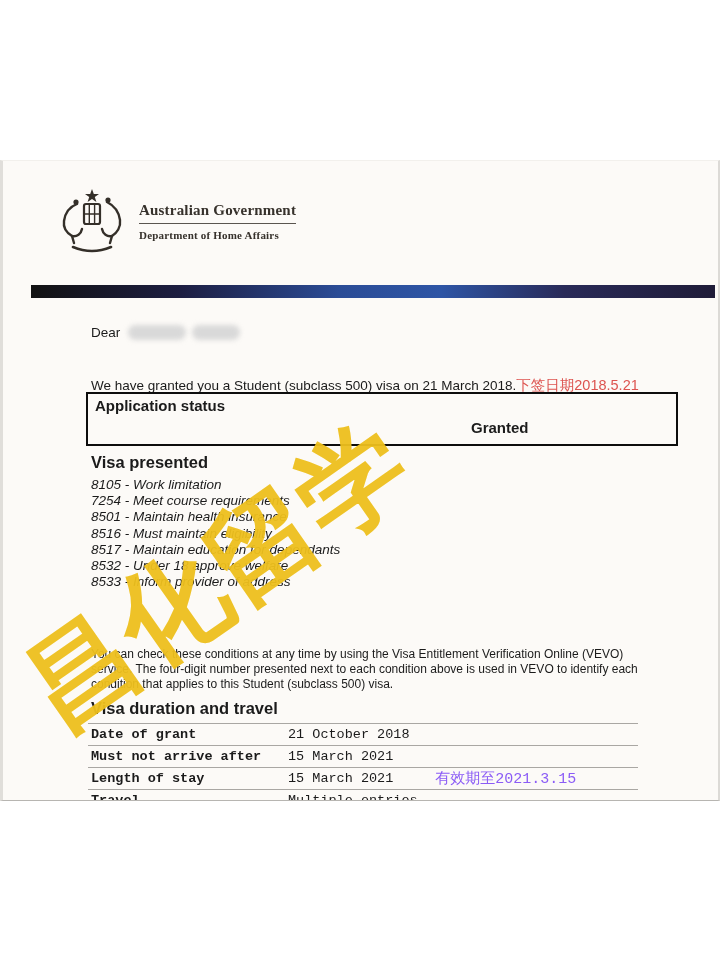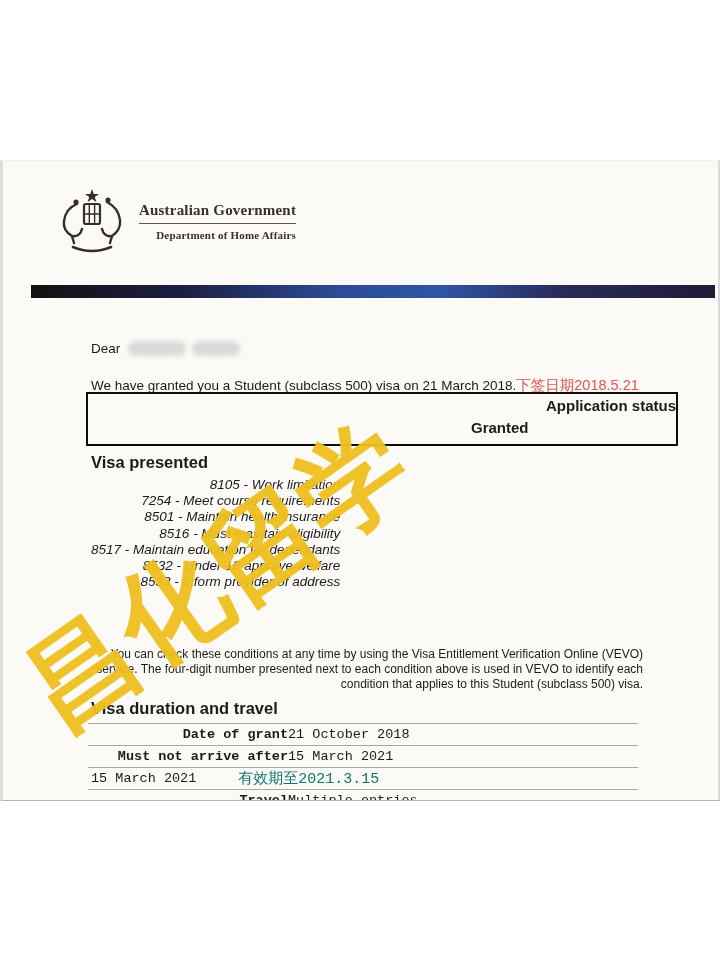--- a/index.html
+++ b/index.html
@@ -5,38 +5,38 @@
   html,body{margin:0;padding:0;}
   body{width:720px;height:960px;overflow:hidden;background:#ffffff;
        font-family:"Liberation Sans", sans-serif;color:#1b1b1b;}
   .canvas{position:relative;width:720px;height:960px;background:#ffffff;}
 
   
   .page{position:absolute;top:160px;left:0;width:720px;height:641px;
         background:#fcfaf7;overflow:hidden;
         border-left:3px solid #e0deda;border-right:2px solid #dcdad6;
         border-bottom:1px solid #b7b5b1;border-top:1px solid #f2f0ec;
-        box-sizing:border-box;text-align:right;}
+        box-sizing:border-box;}
 
   
   .letterhead{position:absolute;top:26px;left:52px;display:flex;gap:10px;}
   .crest{flex:0 0 auto;}
   .gov-text{padding-top:14px;font-family:"Liberation Serif", serif;color:#36312b;}
   .gov-line1{font-size:15px;font-weight:bold;letter-spacing:.2px;
              border-bottom:1.5px solid #5a554f;padding-bottom:4px;margin-bottom:5px;
              display:inline-block;}
   .gov-line2{font-size:11px;font-weight:bold;letter-spacing:.2px;}
 
   
   .bar{position:absolute;top:124px;left:28px;width:684px;height:13px;
        background:linear-gradient(90deg,#121212 0%,#1d1e42 22%,#2b4c96 45%,
                   #2e55a5 60%,#292a58 78%,#1f1c38 100%);}
 
   
-  .dear{position:absolute;top:166px;left:88px;font-size:13.5px;}
+  .dear{position:absolute;top:150px;left:88px;font-size:13.5px;}
   .redact-wrap{display:inline-block;vertical-align:-3px;margin-left:8px;}
   .redact{display:inline-block;height:15px;background:#d9d9d9;border-radius:8px;
           filter:blur(2.5px);}
   .redact.a{width:58px;margin-right:6px;}
   .redact.b{width:48px;}
 
   .grant{position:absolute;top:201px;left:88px;font-size:13.5px;white-space:nowrap;}
   .cn-red{font-family:"Liberation Sans", sans-serif;color:var(--red,#d9534f);}
   .grant .cn-red{font-size:14.5px;}
 
@@ -55,21 +55,21 @@
   
   .para1{position:absolute;top:443px;left:88px;width:552px;font-size:13.5px;line-height:1.22;}
   .para2{position:absolute;top:474px;left:88px;width:552px;font-size:12px;line-height:1.24;}
 
   
   .h-duration{position:absolute;top:538px;left:88px;font-size:16.5px;font-weight:bold;}
   .dur-table{position:absolute;top:562px;left:85px;width:550px;font-size:13.5px;}
   .dur-row{display:flex;align-items:center;border-top:1px solid #a9a7a3;height:22px;
            padding-left:3px;box-sizing:border-box;white-space:nowrap;font-family:Liberation Mono, monospace;}
   .dur-label{font-weight:bold;width:197px;flex:0 0 auto;}
-  .dur-note{font-size:15px;margin-left:42px;color:#0f766e;}
+  .dur-note{font-size:15px;margin-left:42px;color:#8b5cf6;}
 
   
   .watermark{position:absolute;left:0;top:492px;transform:rotate(-35deg);
              transform-origin:0 0;font-size:108px;line-height:120px;font-weight:bold;
              color:var(--wm,#eec01d);opacity:.95;white-space:nowrap;letter-spacing:2px;
              pointer-events:none;z-index:5;
              font-family:"Liberation Sans", sans-serif;}
 </style>
 </head>
 <body>
@@ -138,20 +138,21 @@
     <div class="dur-table">
       <div class="dur-row">
         <span class="dur-label">Date of grant</span>
         <span class="dur-value">21 October 2018</span>
       </div>
       <div class="dur-row">
         <span class="dur-label">Must not arrive after</span>
         <span class="dur-value">15 March 2021</span>
       </div>
       <div class="dur-row">
+        <span class="dur-label">Length of stay</span>
         <span class="dur-value">15 March 2021</span>
         <span class="dur-note">有效期至2021.3.15</span>
       </div>
       <div class="dur-row">
         <span class="dur-label">Travel</span>
         <span class="dur-value">Multiple entries</span>
       </div>
     </div>
 
     <div class="watermark">昌化留学</div>

